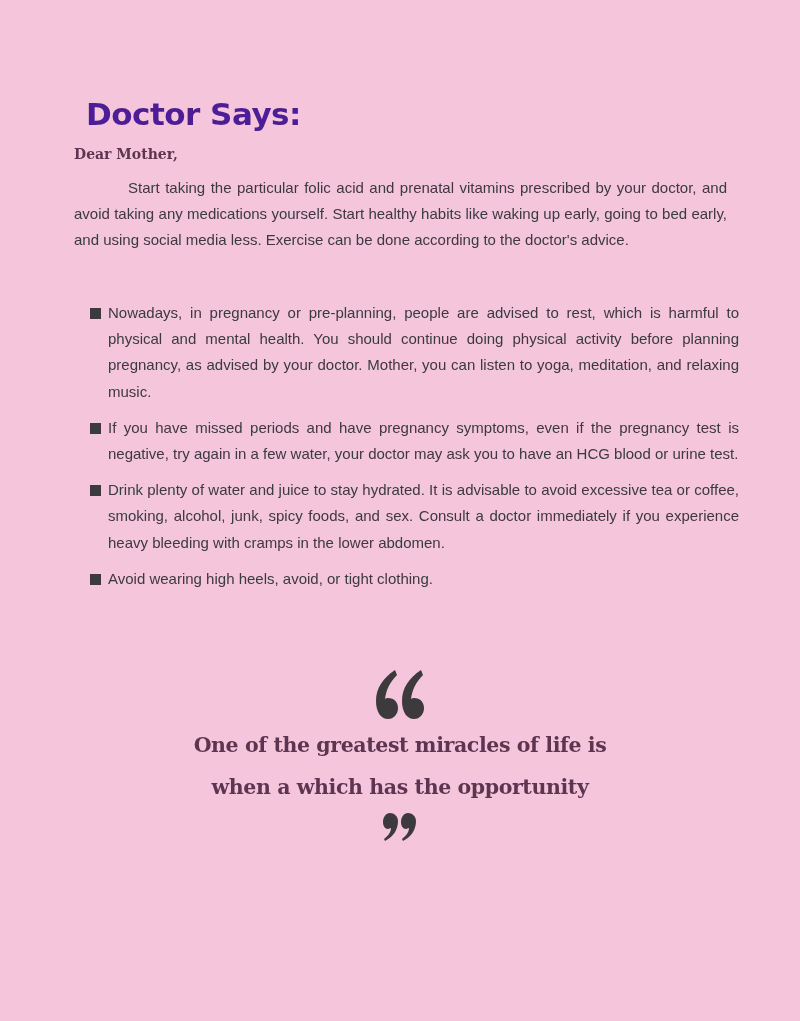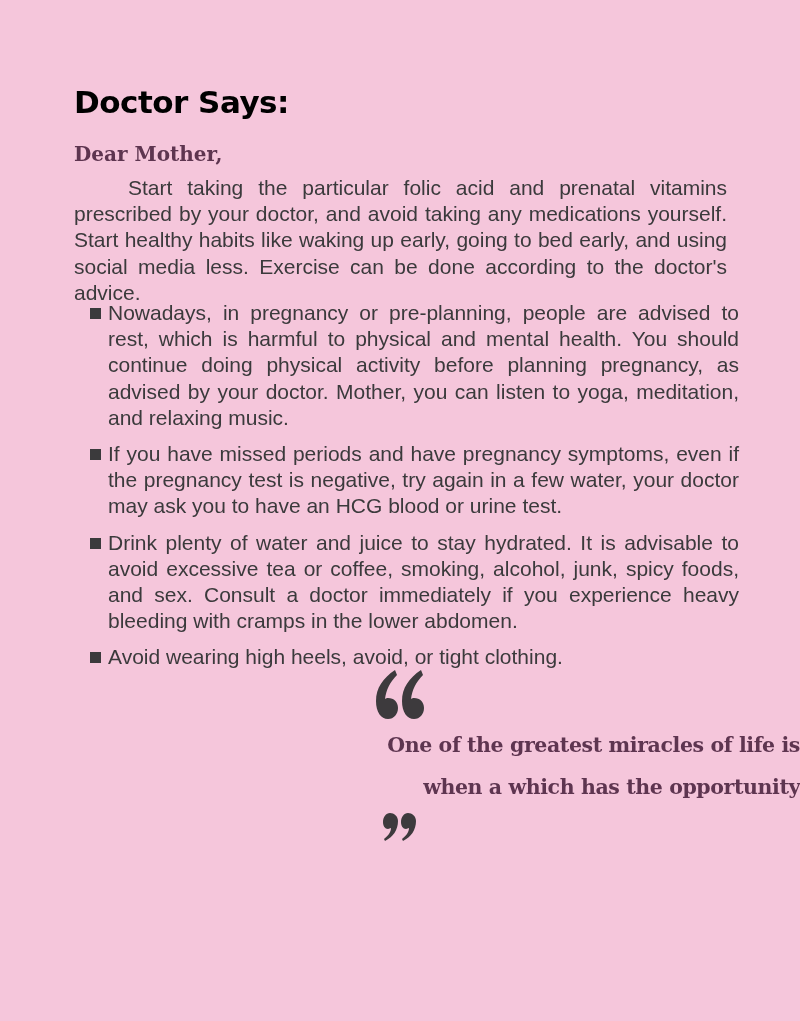--- a/index.html
+++ b/index.html
@@ -17,42 +17,42 @@
     .page {
       position: absolute;
       left: 74px;
       top: 0;
       width: 653px;
     }
     .title {
       position: absolute;
       top: 80px;
       left: 0;
-      margin: 0;
+      margin: 12px;
       font-family: "DejaVu Sans", sans-serif;
       font-weight: bold;
       font-size: 31px;
       letter-spacing: -0.5px;
-      color: #000000;
+      color: #4c1d95;
       line-height: 44px;
     }
     .salutation {
       position: absolute;
       top: 142px;
       left: 0;
       margin: 0;
       font-family: "DejaVu Serif", serif;
       font-weight: bold;
-      font-size: 20px;
+      font-size: 14px;
       color: #5e3550;
       line-height: 24px;
     }
     .body-text {
       font-family: "Liberation Sans", sans-serif;
-      font-size: 21px;
+      font-size: 15px;
       line-height: 26.2px;
       color: #3b3a3c;
       text-align: justify;
     }
     .intro {
       position: absolute;
       top: 175px;
       left: 0;
       width: 653px;
       margin: 0;
@@ -81,21 +81,21 @@
       background: #3b3a3c;
     }
     .bullet-text {
       display: block;
     }
     .quote-block {
       position: absolute;
       top: 668px;
       left: 0;
       width: 800px;
-      text-align: right;
+      text-align: center;
     }
     .quote-open {
       display: block;
       margin: 0 auto;
       width: 50px;
       height: 52px;
     }
     .quote-lines {
       margin-top: 4px;
     }

